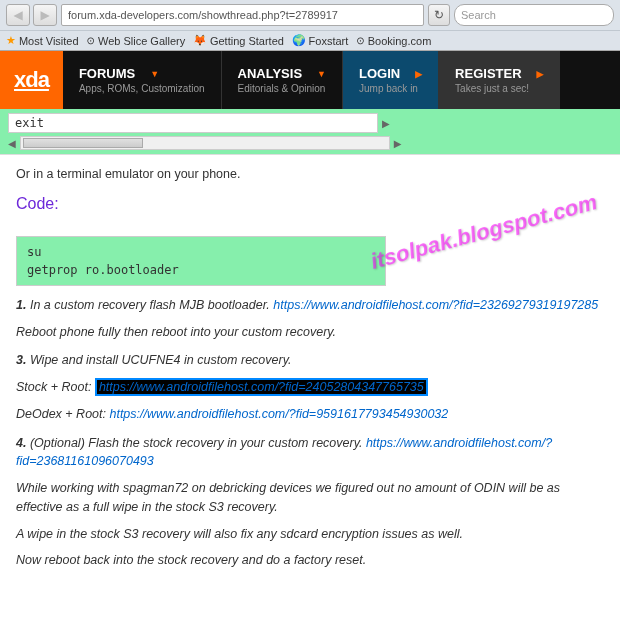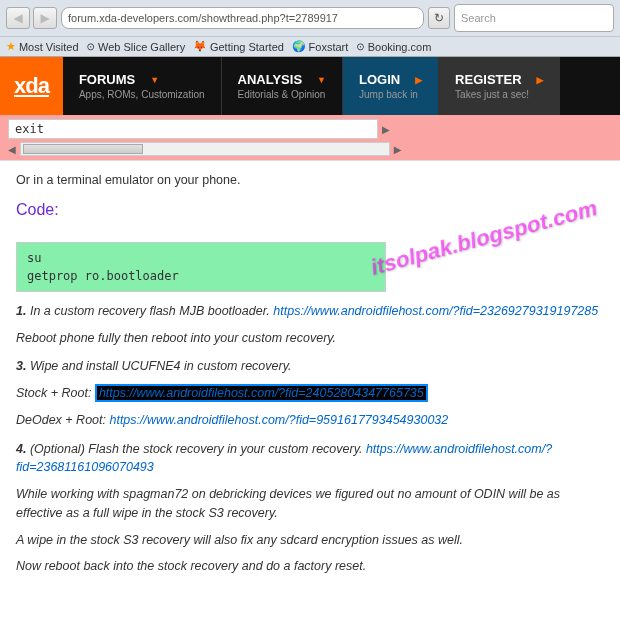--- a/index.html
+++ b/index.html
@@ -33,40 +33,40 @@
     }
     .nav-btn.disabled { color: #bbb; }
     .address-bar {
       flex: 1;
       height: 22px;
       border: 1px solid #aaa;
       background: #fff;
       padding: 0 6px;
       font-size: 11px;
       color: #333;
-      border-radius: 8px;
+      border-radius: 2px;
       display: flex; align-items: center;
     }
     .address-text { flex: 1; font-size: 11px; color: #555; overflow: hidden; white-space: nowrap; }
     .refresh-btn {
       width: 22px; height: 22px;
       background: linear-gradient(to bottom, #f5f5f5, #ddd);
       border: 1px solid #aaa;
       border-radius: 3px;
       cursor: pointer;
       display: flex; align-items: center; justify-content: center;
       font-size: 12px; color: #555;
     }
     .search-bar {
-      width: 160px; height: 28px;
+      width: 160px; height: 22px;
       border: 1px solid #aaa;
       background: #fff;
       padding: 0 6px;
       font-size: 11px;
-      border-radius: 4px;
+      border-radius: 10px;
       display: flex; align-items: center; color: #999;
     }
 
     
     .bookmarks-bar {
       display: flex;
       align-items: center;
       padding: 3px 6px;
       gap: 8px;
       background: #dde3ea;
@@ -133,21 +133,21 @@
     
     .page-content {
       background: #fff;
       height: calc(640px - 90px);
       overflow-y: auto;
       position: relative;
     }
 
     
     .scroll-area {
-      background: #fca5a5;
+      background: #86efac;
       border-bottom: 1px solid #ddd;
       padding: 4px 8px;
       display: flex;
       flex-direction: column;
       gap: 3px;
     }
     .scroll-content {
       display: flex;
       align-items: center;
       gap: 4px;

